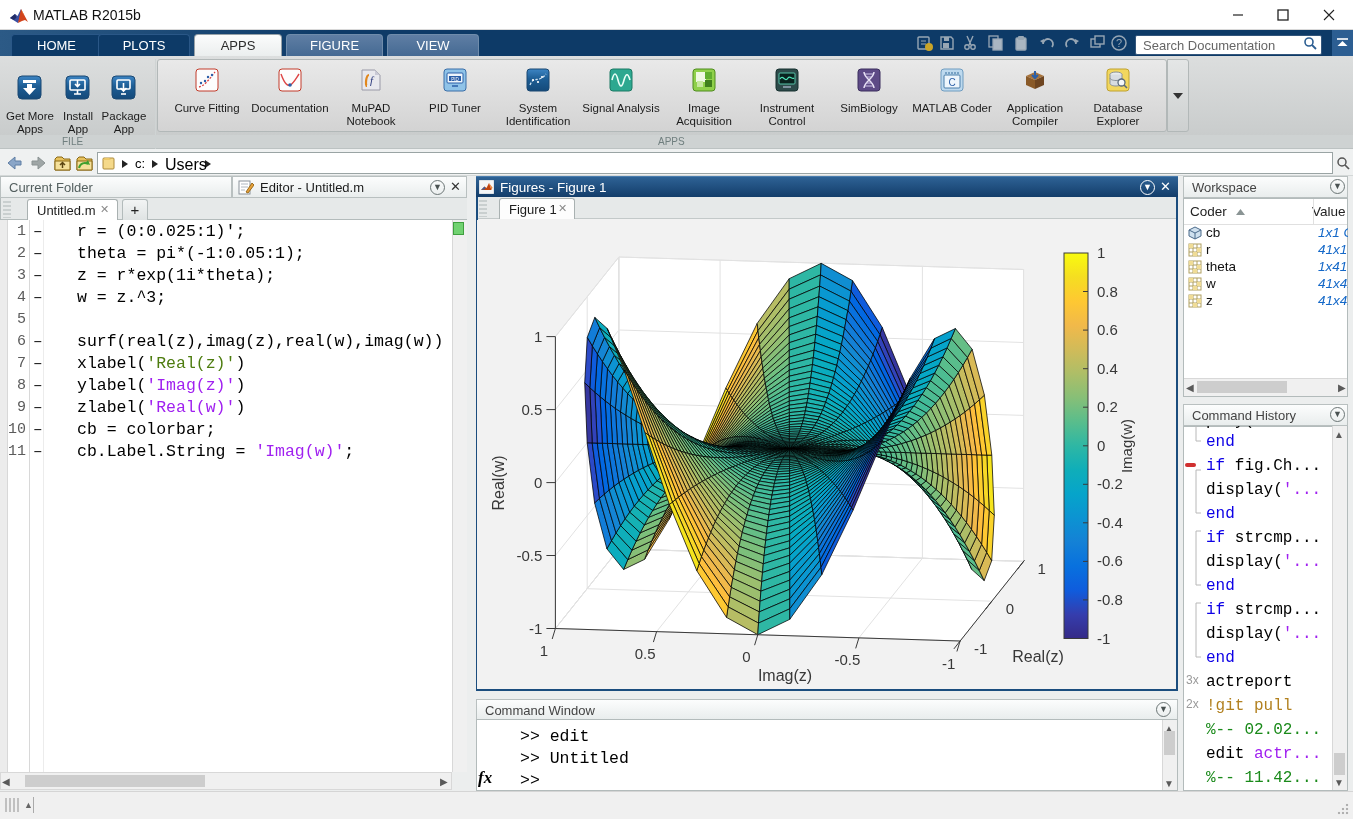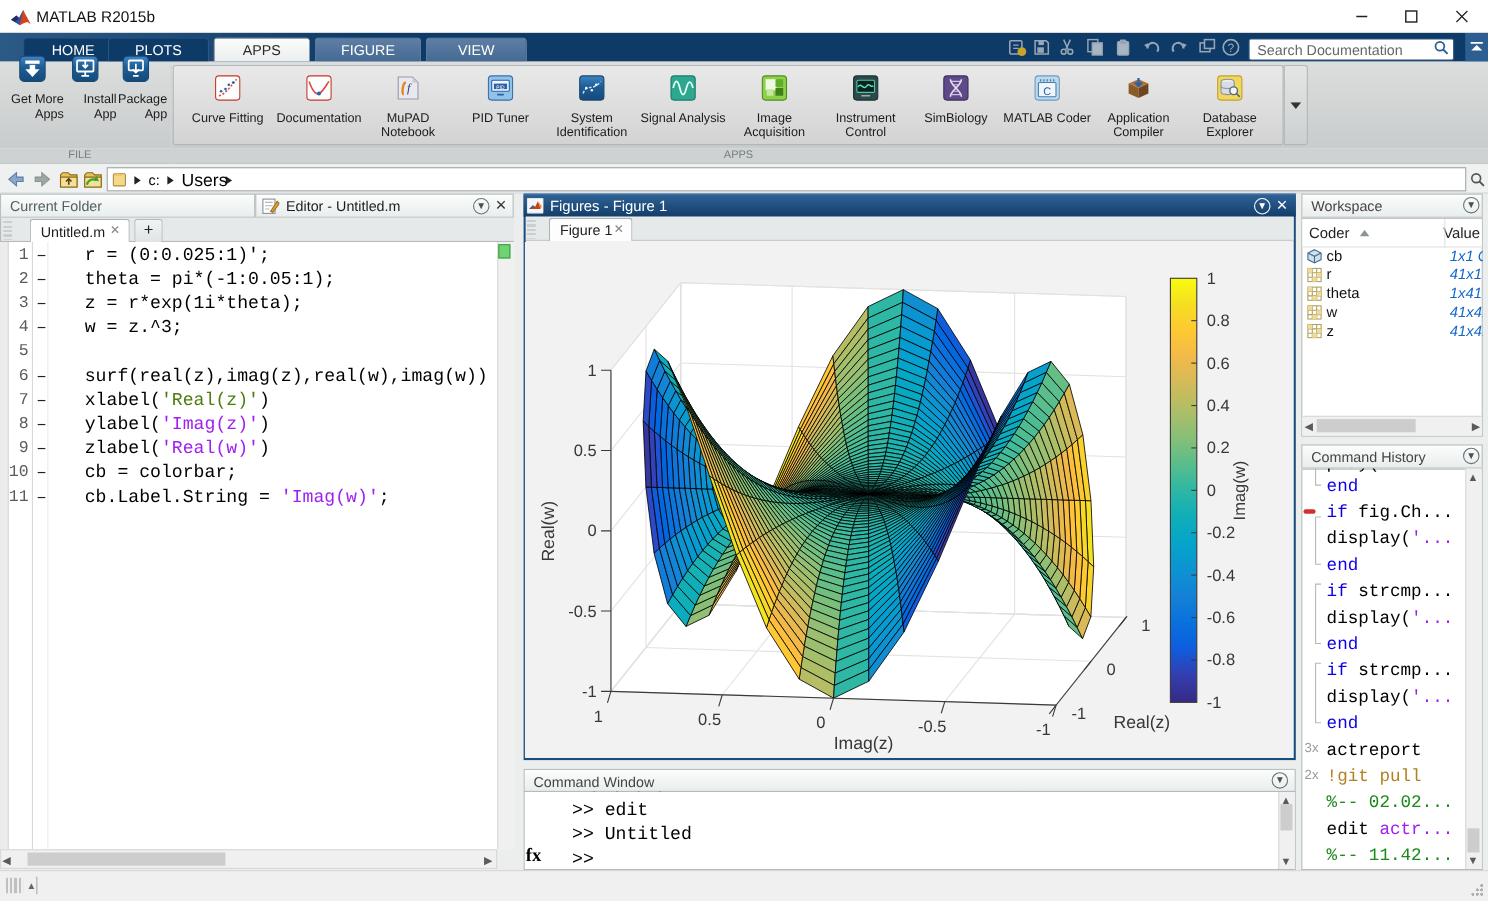--- a/index.html
+++ b/index.html
@@ -9,21 +9,21 @@
 #titletext{left:33px;top:7px;font-size:14px;color:#111}
 
 #tabrow{left:0;top:30px;width:1353px;height:26px;background:linear-gradient(90deg,#2c5a86 0%,#0d3a67 25%,#0d3a67 100%)}
 .rtab{top:34px;height:22px;line-height:22px;text-align:center;font-size:13px;color:#fff;border-radius:4px 4px 0 0}
 .rtab.dark{background:#0d3a67;border:1px solid #2a5787;border-bottom:none}
 .rtab.sel{background:linear-gradient(#fbfcfc,#ebeeee);color:#2b2b2b;border:1px solid #98a2a8;border-bottom:none}
 .rtab.ctx{background:linear-gradient(#5f7ea4,#456a93);border:1px solid #6f8cab;border-bottom:none}
 
 #toolbar{left:0;top:56px;width:1353px;height:79px;background:linear-gradient(#dcdede,#c9cccc)}
 #secstrip{left:0;top:135px;width:1353px;height:14px;background:#ced2d2;border-bottom:1px solid #bcc2c2;font-size:10px;color:#707f7f}
-.appbtn{top:50px;width:56px;text-align:right;white-space:nowrap}
+.appbtn{top:75px;width:56px;text-align:center;white-space:nowrap}
 .appbtn .lbl{font-size:11.5px;color:#1c1c1c;line-height:13px;margin-top:8px}
 #gallery{left:157px;top:59px;width:1010px;height:73px;background:linear-gradient(#e9e9e9,#d3d3d3);border:1px solid #b2b8b8;border-radius:3px}
 .gitem{top:66px;width:80px;text-align:center}
 .gitem .lbl{font-size:11.5px;color:#1c1c1c;line-height:13px;margin-top:8px}
 #gdrop{left:1167px;top:59px;width:22px;height:73px;background:linear-gradient(#e4e6e6,#cdd0d0);border:1px solid #b2b8b8;border-radius:0 3px 3px 0}
 #searchbox{left:1135px;top:35px;width:187px;height:20px;background:#fff;border:1px solid #33567c;border-radius:2px;font-size:13px;color:#666;line-height:19px;padding-left:7px}
 #collapsebtn{left:1332px;top:30px;width:21px;height:26px;background:#2c5e92}
 
 #addrbar{left:0;top:149px;width:1353px;height:27px;background:#eff1f1;border-bottom:1px solid #d4d8d8}
 #addrfield{left:97px;top:152px;width:1236px;height:22px;background:#fff;border:1px solid #9aa4a4;font-size:13px;color:#000}
@@ -72,21 +72,21 @@
 <svg class="abs" style="left:1232px;top:9px" width="12" height="12" viewBox="0 0 12 12" xmlns="http://www.w3.org/2000/svg">
     <path d="M1 6h10" stroke="#222" stroke-width="1.2"></path>
   </svg>
 <svg class="abs" style="left:1277px;top:9px" width="12" height="12" viewBox="0 0 12 12" xmlns="http://www.w3.org/2000/svg">
     <rect x="1" y="1" width="10" height="10" fill="none" stroke="#222" stroke-width="1.3"></rect>
   </svg>
 <svg class="abs" style="left:1323px;top:9px" width="12" height="12" viewBox="0 0 12 12" xmlns="http://www.w3.org/2000/svg">
     <path d="M1 1l10 10M11 1L1 11" stroke="#222" stroke-width="1.1"></path>
   </svg>
 <div class="abs" id="tabrow"></div>
-<div class="abs rtab dark" style="left:21px;width:91px">HOME</div>
+<div class="abs rtab dark" style="left:11px;width:91px">HOME</div>
 <div class="abs rtab dark" style="left:98px;width:92px">PLOTS</div>
 <div class="abs rtab sel" style="left:194px;width:88px">APPS</div>
 <div class="abs rtab ctx" style="left:286px;width:97px">FIGURE</div>
 <div class="abs rtab ctx" style="left:387px;width:92px">VIEW</div>
 <svg class="abs" style="left:916px;top:34px" width="18" height="18" viewBox="0 0 18 18" xmlns="http://www.w3.org/2000/svg">
     <rect x="2" y="3" width="11" height="12" rx="1" fill="none" stroke="#97a6b4" stroke-width="1.4"></rect>
     <path d="M5 7h5M5 10h5" stroke="#97a6b4"></path>
     <circle cx="13" cy="13" r="4" fill="#c8a428"></circle>
   </svg>
 <svg class="abs" style="left:938px;top:34px" width="18" height="18" viewBox="0 0 18 18" xmlns="http://www.w3.org/2000/svg">
@@ -2127,21 +2127,21 @@
 </svg></div>
 <div class="abs phead" style="left:476px;top:699px;width:702px;height:21px;color:#444">
     <span class="t">Command Window</span>
   </div>
 <div class="dropcirc" style="left:1156px;top:702px">▼</div>
 <div class="abs" id="cmdwin"></div>
 <div class="abs mono" style="left:506px;top:704px;font-size:16.5px;line-height:22px;white-space:pre;color:#000;clip-path:inset(15px 0 0 0)">&gt;&gt; Untitle</div>
 <div class="abs mono" style="left:520px;top:726px;font-size:16.5px;line-height:22px;white-space:pre;color:#000">&gt;&gt; edit
 &gt;&gt; Untitled
 &gt;&gt;</div>
-<div class="abs" style="left:478px;top:768px;font-family:'Liberation Serif',serif;font-weight:bold;font-size:17px">fx</div>
+<div class="abs" style="left:478px;top:768px;font-family:'Liberation Serif',serif;font-style:italic;font-weight:bold;font-size:17px">fx</div>
 <div class="abs sb" style="left:1162px;top:720px;width:15px;height:70px;border-left:1px solid #d8d8d8"></div>
 <div class="abs sbarrow" style="left:1164px;top:723px">▲</div>
 <div class="abs sbarrow" style="left:1164px;top:778px">▼</div>
 <div class="abs sbthumb" style="left:1164px;top:731px;width:11px;height:24px"></div>
 <div class="abs phead" style="left:1183px;top:176px;width:165px;height:22px">
     <span class="t" style="color:#444">Workspace</span>
   </div>
 <div class="dropcirc" style="left:1330px;top:179px">▼</div>
 <div class="abs" id="wspanel"></div>
 <div class="abs" style="left:1184px;top:199px;width:163px;height:26px;background:#fff;border-bottom:1px solid #e0e0e0;font-size:13.5px;color:#222">

